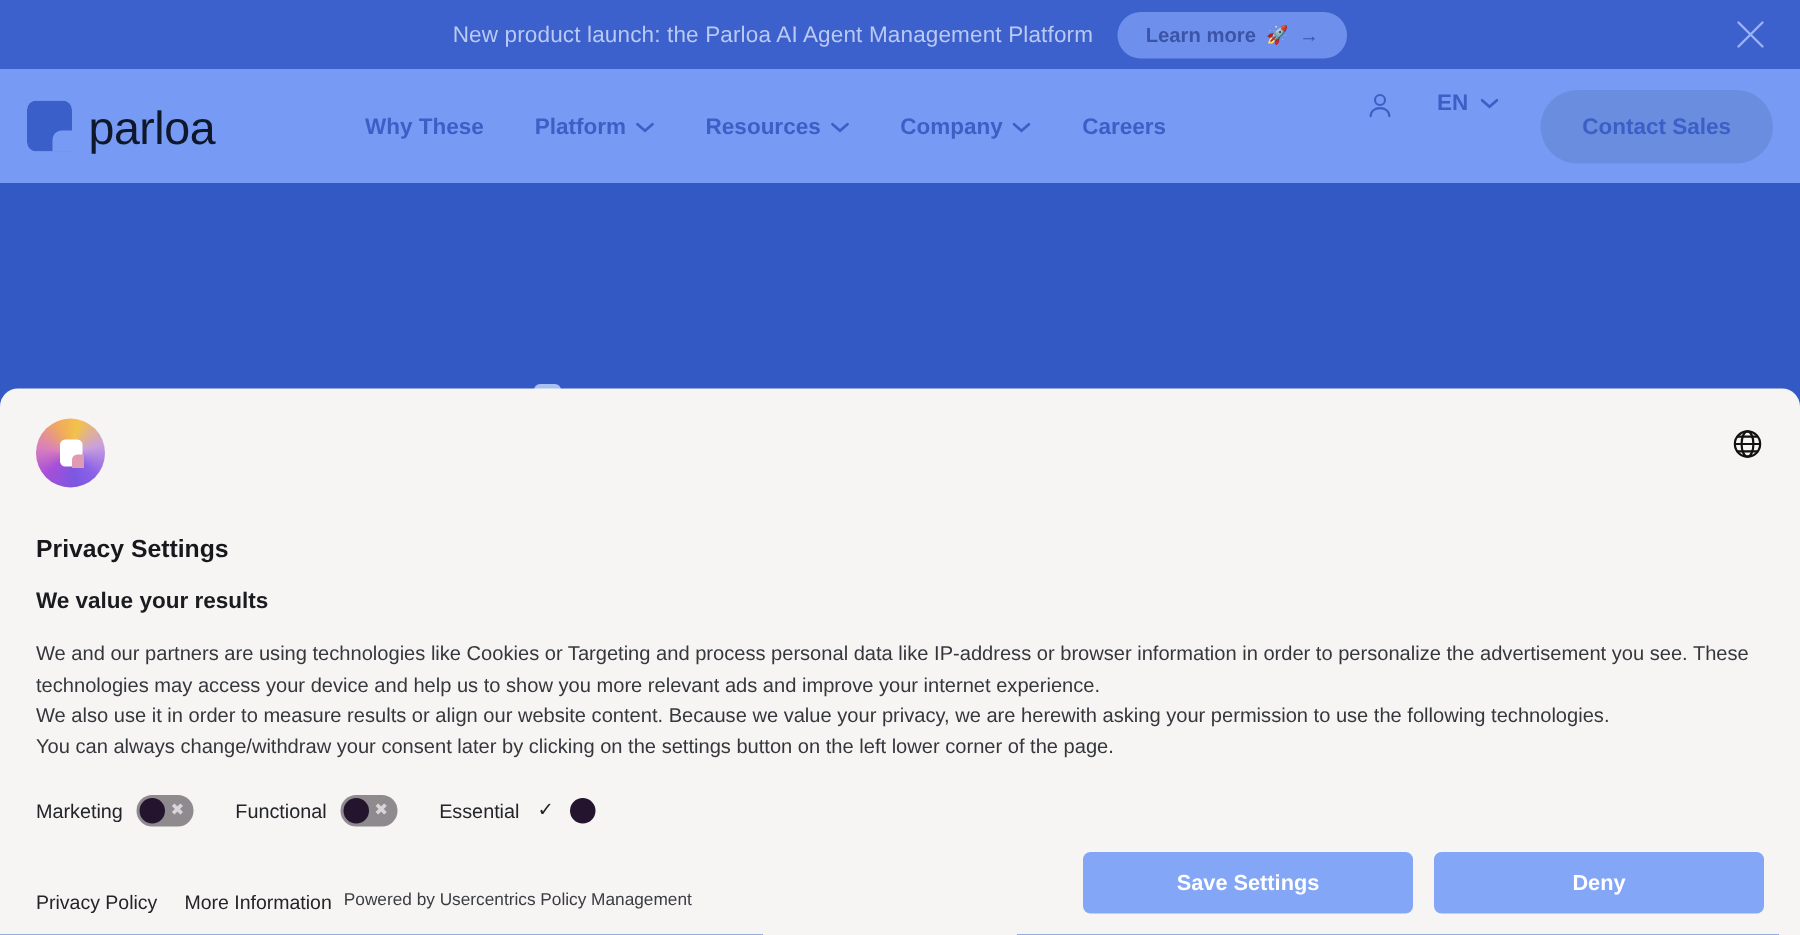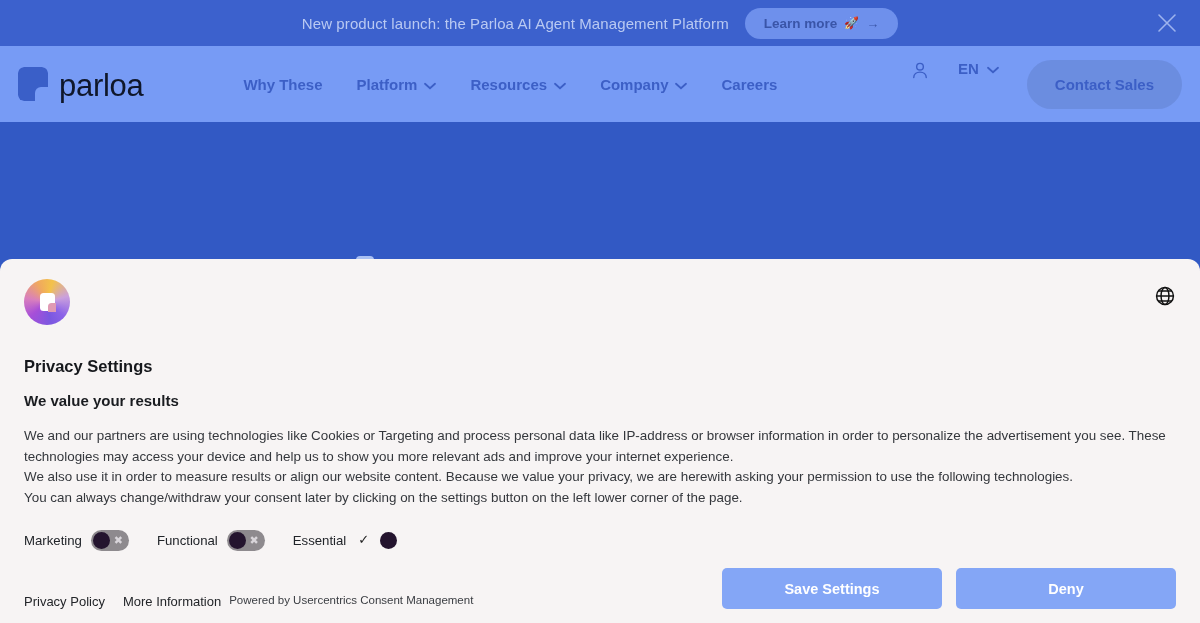--- a/index.html
+++ b/index.html
@@ -330,20 +330,20 @@
       </span>
     </div>
   </div>
 
   <div class="footer">
     <div class="footer-left">
       <div class="footer-links">
         <span class="footer-link">Privacy Policy</span>
         <span class="footer-link">More Information</span>
       </div>
-      <div class="powered">Powered by Usercentrics Consent Management</div>
+      <div class="powered">Powered by Usercentrics Policy Management</div>
     </div>
     <div class="footer-actions">
       <button class="btn secondary">Save Settings</button>
       <button class="btn secondary">Deny</button>
     </div>
   </div>
 </div>
 
 </body></html>

